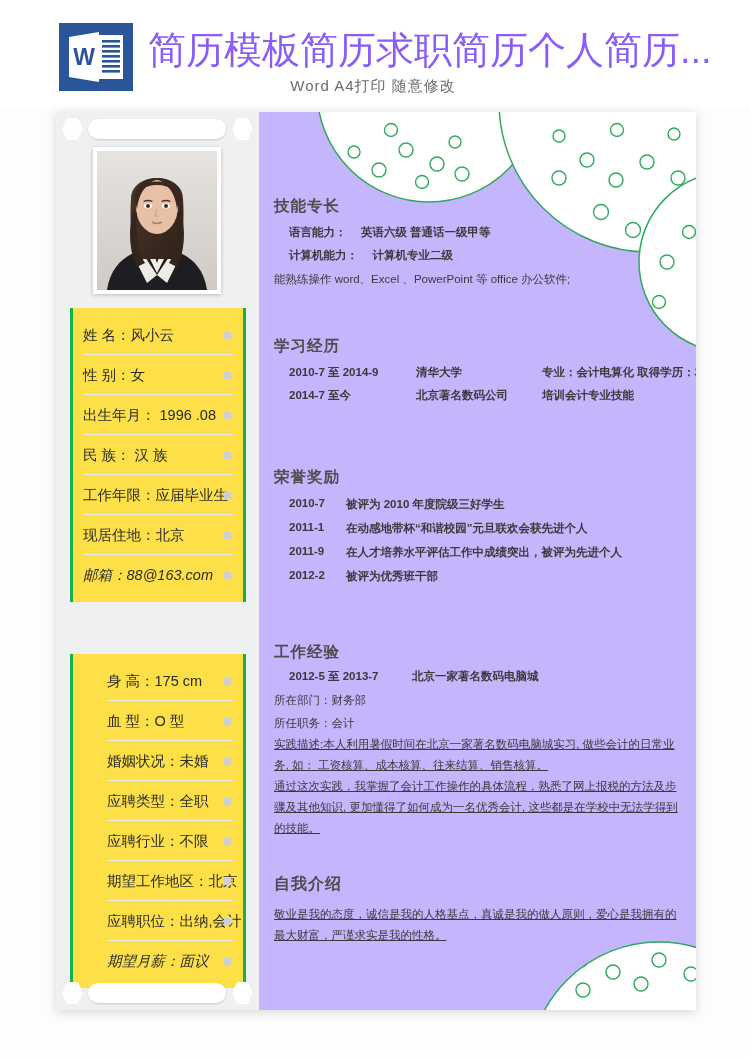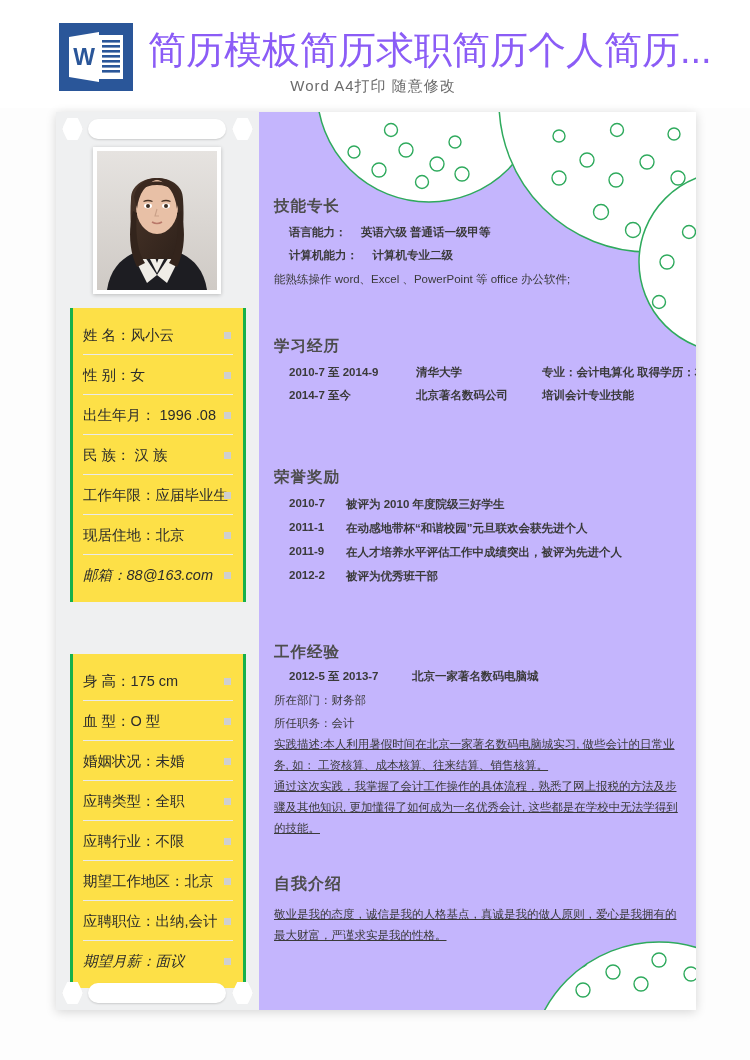--- a/index.html
+++ b/index.html
@@ -84,21 +84,21 @@
 
   
   .info-card {
     position:absolute; left:14px; width:176px;
     background:#fde047;
     border-left:3px solid #16b04b;
     border-right:3px solid #16b04b;
     padding:7px 0;
   }
   .info-card.one { top:196px; }
-  .info-card.two { top:542px; }
+  .info-card.two { top:542px;padding-left:24px; }
 
   .info-row {
     position:relative; height:40px; line-height:40px;
     margin:0 10px; border-bottom:1px solid #e9eaeb;
     font-size:14.5px; color:#2b2b2b; white-space:nowrap;
   }
   .info-row:last-child { border-bottom:none;font-style:italic; }
   .info-row .rlabel { display:inline; }
   .sq {
     position:absolute; right:2px; top:17px; width:7px; height:7px;

